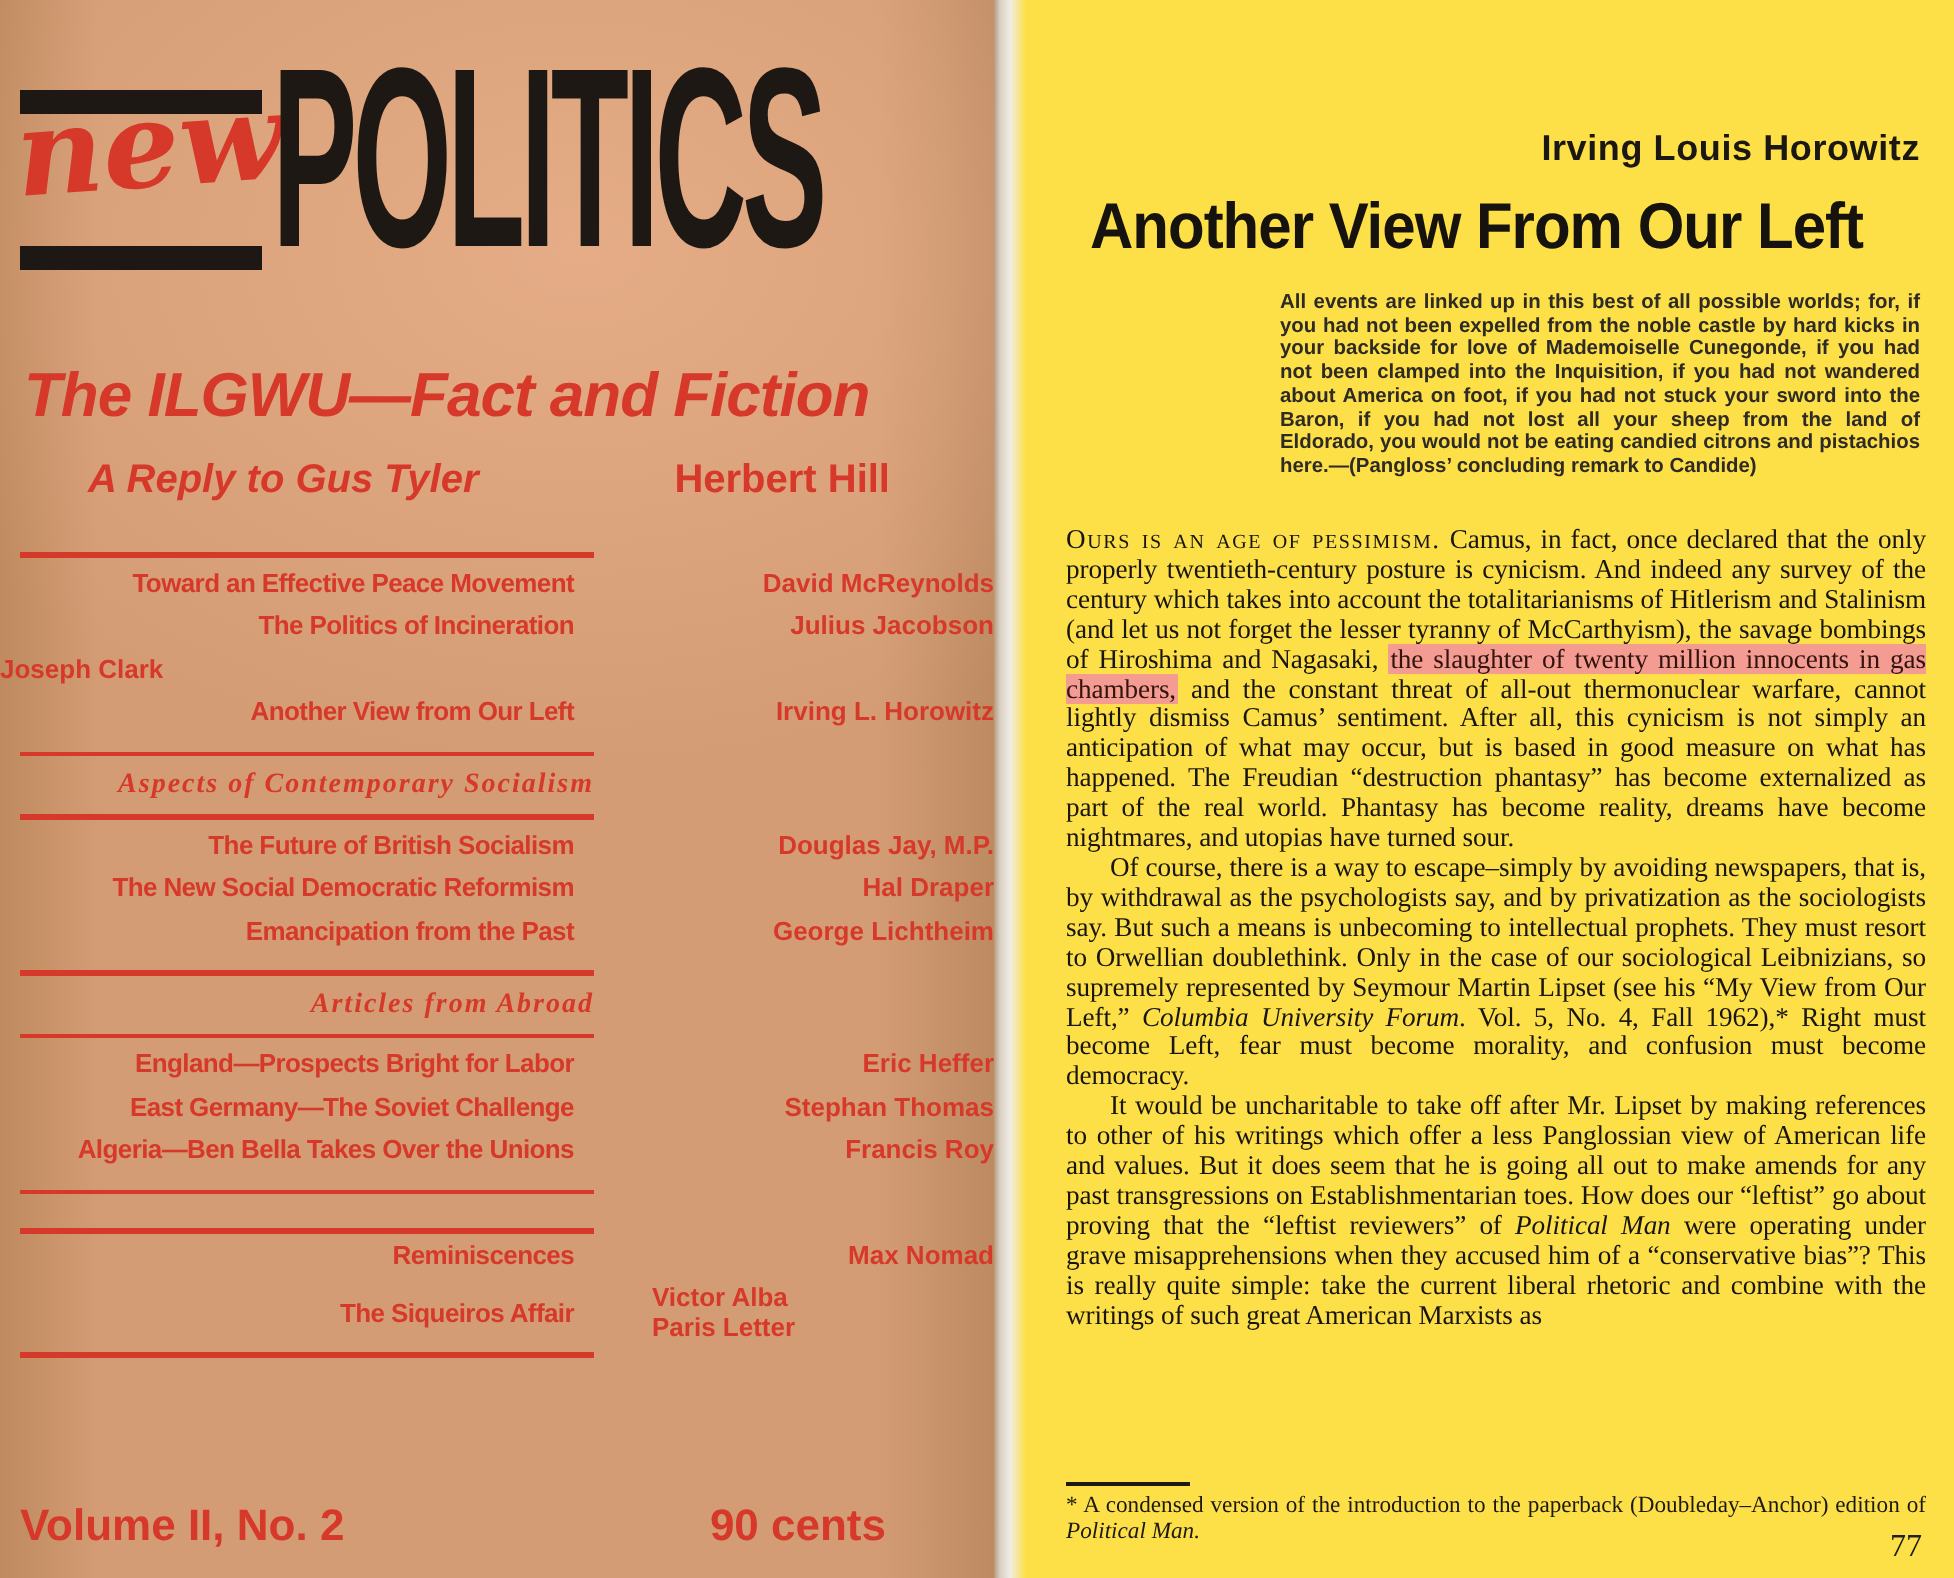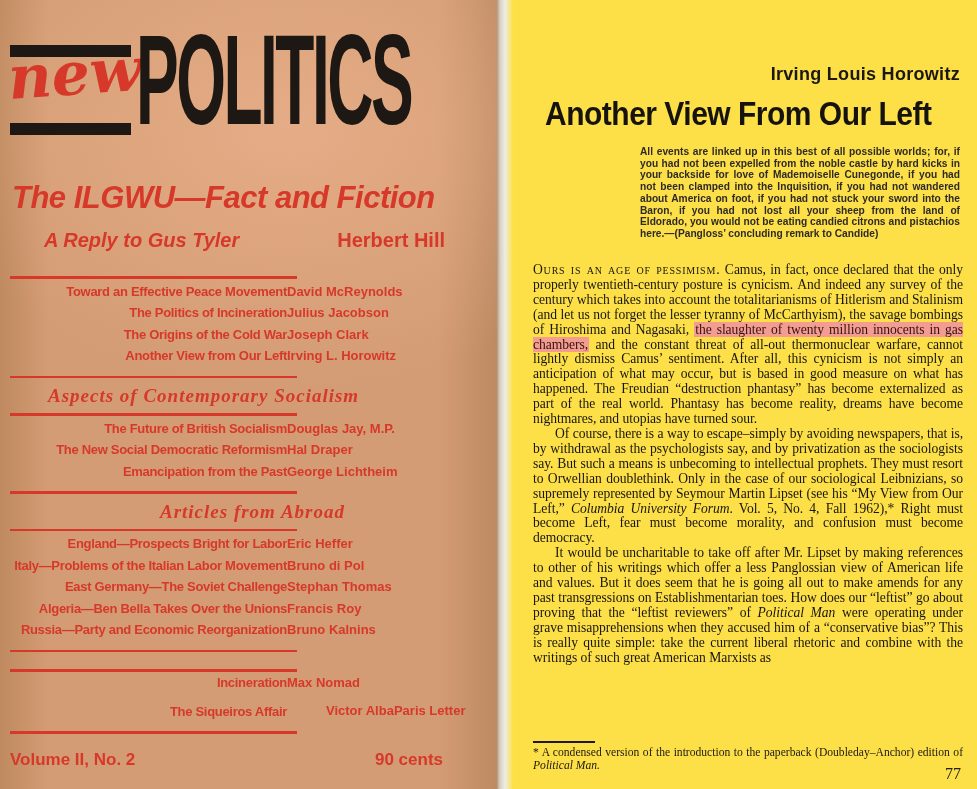--- a/index.html
+++ b/index.html
@@ -21,30 +21,30 @@
 
   .feature{position:absolute;left:12px;top:180px;right:12px;color:var(--red);}
   .feature-title{font-size:31px;font-weight:bold;font-style:italic;letter-spacing:-.5px;white-space:nowrap;}
   .feature-sub{display:flex;justify-content:space-between;align-items:baseline;margin-top:13px;padding-right:40px;margin-left:32px;}
   .feature-subtitle{font-size:20px;font-weight:bold;font-style:italic;}
   .feature-author{font-size:20px;font-weight:bold;}
 
   .toc{position:absolute;left:0;top:276px;right:0;color:var(--red);}
   .rule{margin-left:10px;width:287px;height:2.5px;background:var(--red);}
   .toc-group{padding:5px 0 6px;}
-  .toc-row{display:flex;align-items:baseline;height:21.5px;font-size:13px;font-weight:bold;letter-spacing:-.3px;}
+  .toc-row{display:flex;align-items:baseline;height:21.5px;font-size:13px;font-weight:bold;letter-spacing:-.3px;justify-content:space-between;}
   .toc-title{width:287px;min-width:287px;text-align:right;white-space:nowrap;}
   .toc-author{white-space:nowrap;letter-spacing:0;}
-  .toc-section{margin:7px 0 6px;width:297px;text-align:right;font-family:"Liberation Serif",serif;font-weight:bold;font-style:italic;font-size:19px;letter-spacing:1px;white-space:nowrap;padding-left:48px;}
+  .toc-section{margin:7px 0 6px;width:297px;text-align:right;font-family:"Liberation Serif",serif;font-weight:bold;font-style:italic;font-size:14px;letter-spacing:1px;white-space:nowrap;}
   .rule-spacer{height:17px;}
   .toc-group-last{padding:3px 0 4px;}
   .toc-row-tall{display:flex;align-items:center;height:31px;font-size:13px;font-weight:bold;letter-spacing:-.3px;}
-  .author-stack{margin-left:39px;display:flex;flex-direction:row;line-height:14.5px;letter-spacing:0;}
+  .author-stack{margin-left:39px;display:flex;flex-direction:column;line-height:14.5px;letter-spacing:0;}
 
-  .cover-footer{position:absolute;left:10px;right:54px;top:750px;display:flex;justify-content:space-between;font-size:17px;font-weight:bold;color:var(--red);align-items:flex-end;}
+  .cover-footer{position:absolute;left:10px;right:54px;top:750px;display:flex;justify-content:space-between;font-size:22px;font-weight:bold;color:var(--red);align-items:flex-end;}
 
   
   .page{position:absolute;left:497px;top:0;width:480px;height:789px;background:#fde047;overflow:hidden;}
   .gutter-shadow{position:absolute;left:0;top:0;bottom:0;width:16px;background:linear-gradient(90deg,#b49a80 0,#d9cfc2 3px,#efece5 8px,rgba(239,236,229,0) 16px);}
   .page-author{position:absolute;top:64px;right:17px;font-size:18px;font-weight:bold;letter-spacing:.3px;color:#1b1814;}
   .page-title{position:absolute;left:48px;top:96px;margin:0;font-size:30px;font-weight:bold;letter-spacing:-.5px;color:#16130f;transform:scaleY(1.08);transform-origin:left top;white-space:nowrap;}
   .epigraph{position:absolute;left:143px;right:17px;top:146px;font-size:10.2px;line-height:11.7px;font-weight:bold;text-align:justify;color:#2e2a26;}
   .body{position:absolute;left:36px;right:14px;top:263px;max-height:484px;overflow:hidden;font-family:"Liberation Serif",serif;font-size:13.6px;line-height:14.9px;letter-spacing:-.05px;text-align:justify;color:#181512;}
   .body p{margin:0;}
   .indent{text-indent:22px;}
@@ -80,21 +80,20 @@
       <div class="toc-group">
         <div class="toc-row">
           <span class="toc-title">Toward an Effective Peace Movement</span>
           <span class="toc-author">David McReynolds</span>
         </div>
         <div class="toc-row">
           <span class="toc-title">The Politics of Incineration</span>
           <span class="toc-author">Julius Jacobson</span>
         </div>
         <div class="toc-row">
-          <span class="toc-title">The Origins of the Cold War</span>
           <span class="toc-author">Joseph Clark</span>
         </div>
         <div class="toc-row">
           <span class="toc-title">Another View from Our Left</span>
           <span class="toc-author">Irving L. Horowitz</span>
         </div>
       </div>
       <div class="rule"></div>
       <div class="toc-section">Aspects of Contemporary Socialism</div>
       <div class="rule"></div>
@@ -114,42 +113,34 @@
       </div>
       <div class="rule"></div>
       <div class="toc-section">Articles from Abroad</div>
       <div class="rule"></div>
       <div class="toc-group">
         <div class="toc-row">
           <span class="toc-title">England—Prospects Bright for Labor</span>
           <span class="toc-author">Eric Heffer</span>
         </div>
         <div class="toc-row">
-          <span class="toc-title">Italy—Problems of the Italian Labor Movement</span>
-          <span class="toc-author">Bruno di Pol</span>
-        </div>
-        <div class="toc-row">
           <span class="toc-title">East Germany—The Soviet Challenge</span>
           <span class="toc-author">Stephan Thomas</span>
         </div>
         <div class="toc-row">
           <span class="toc-title">Algeria—Ben Bella Takes Over the Unions</span>
           <span class="toc-author">Francis Roy</span>
         </div>
-        <div class="toc-row">
-          <span class="toc-title">Russia—Party and Economic Reorganization</span>
-          <span class="toc-author">Bruno Kalnins</span>
-        </div>
       </div>
       <div class="rule"></div>
       <div class="rule-spacer"></div>
       <div class="rule"></div>
       <div class="toc-group-last">
         <div class="toc-row">
-          <span class="toc-title">Incineration</span>
+          <span class="toc-title">Reminiscences</span>
           <span class="toc-author">Max Nomad</span>
         </div>
         <div class="toc-row-tall">
           <span class="toc-title">The Siqueiros Affair</span>
           <span class="author-stack">
             <span>Victor Alba</span>
             <span>Paris Letter</span>
           </span>
         </div>
       </div>

